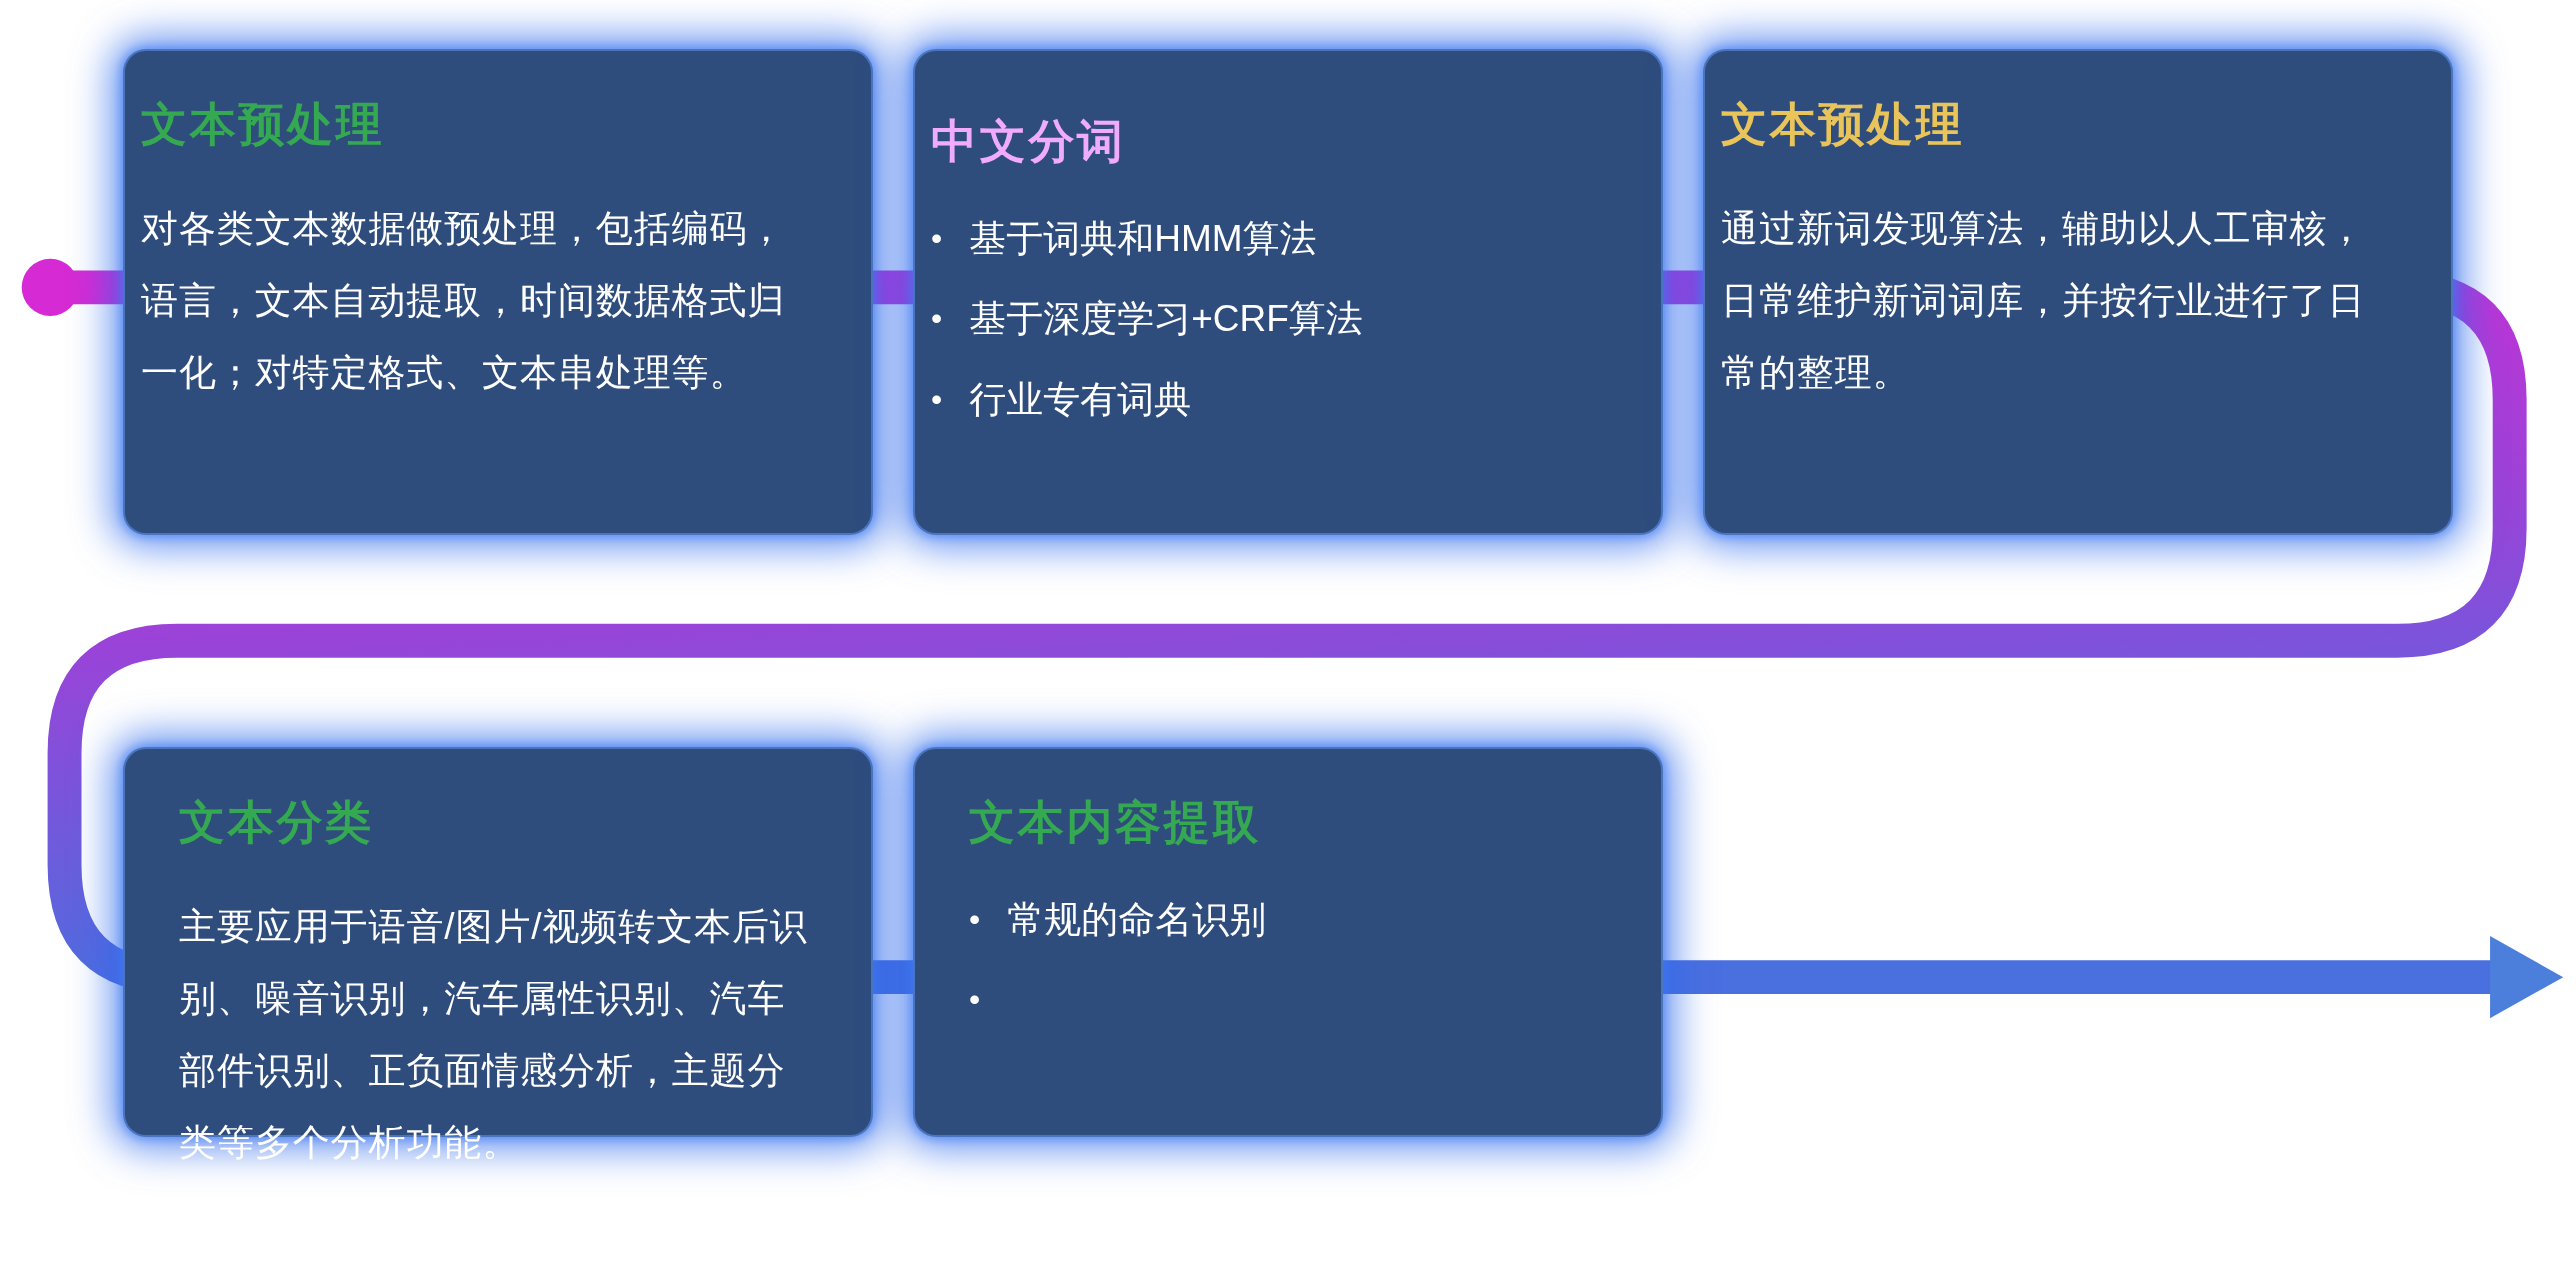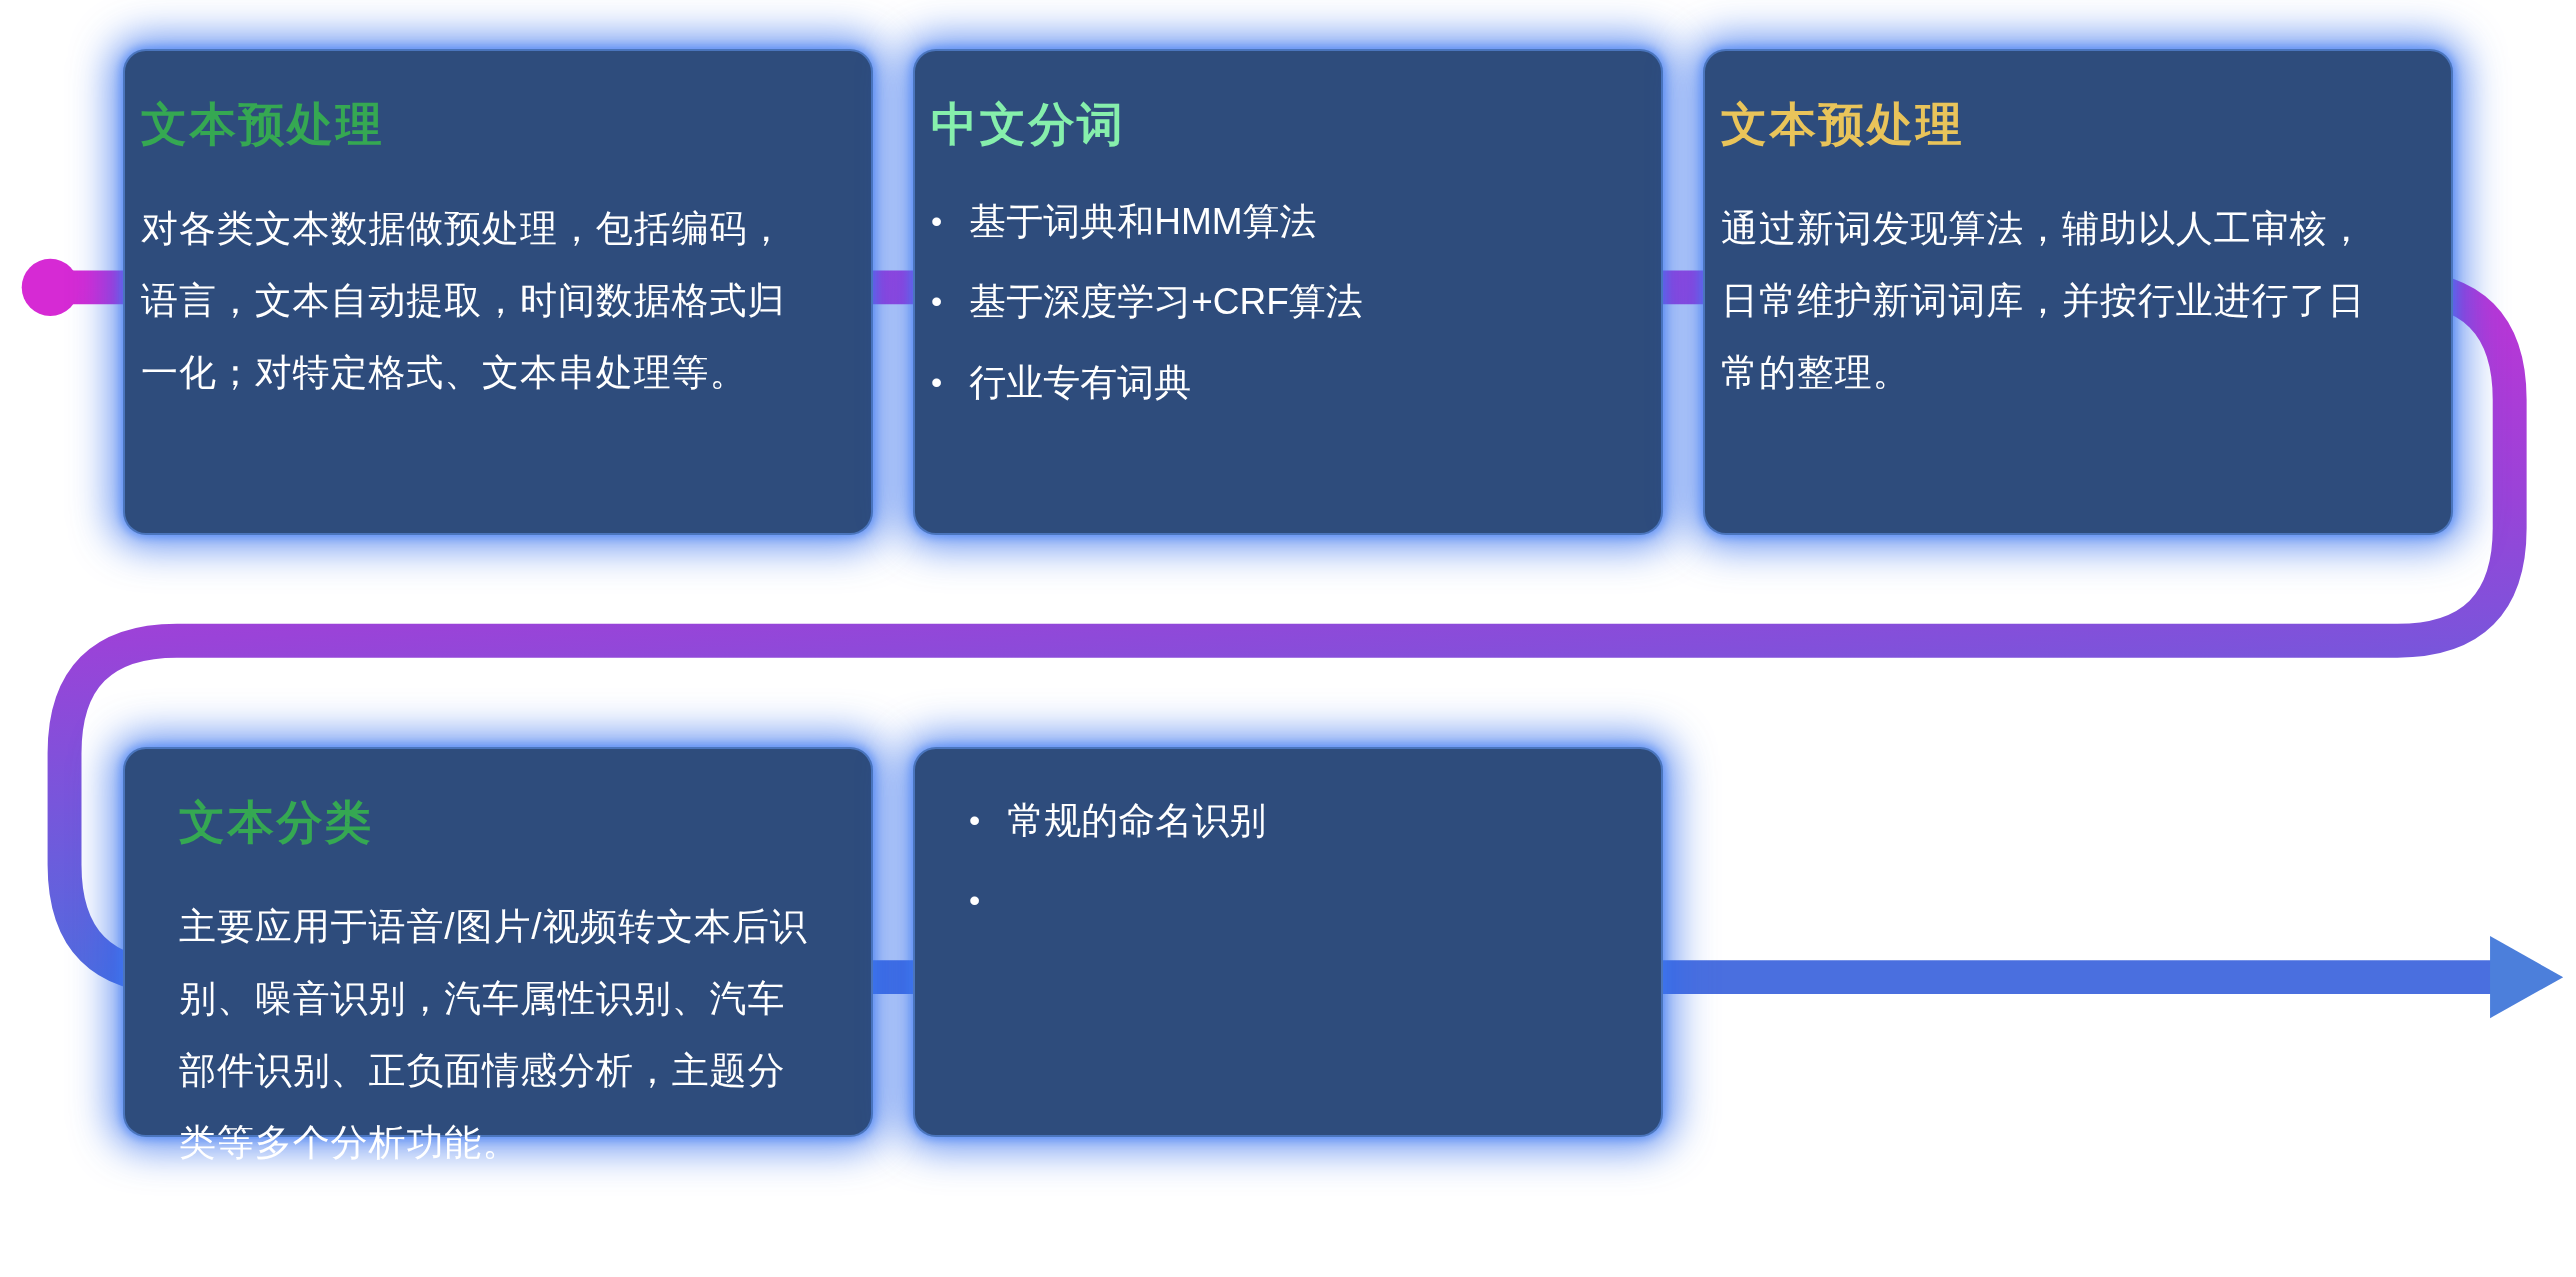--- a/index.html
+++ b/index.html
@@ -68,21 +68,21 @@
     <circle cx="56" cy="322" r="32" fill="#d62ad4"></circle>
     <polygon points="2790,1049 2790,1141 2872,1095" fill="#4c7fdb"></polygon>
   </svg>
 
   <section class="card row1 col1">
     <h2 class="card-title" style="color: rgb(53, 168, 82);">文本预处理</h2>
     <p class="card-body">对各类文本数据做预处理，包括编码，语言，文本自动提取，时间数据格式归一化；对特定格式、文本串处理等。</p>
   </section>
 
   <section class="card row1 col2">
-    <h2 class="card-title" style="color: #86efac;">中文分词</h2>
+    <h2 class="card-title" style="color: #f0abfc; margin-top: 17px;">中文分词</h2>
     <ul class="bullets">
         <li>
           <span class="bdot">•</span>
           <span>基于词典和HMM算法</span>
         </li>
         <li>
           <span class="bdot">•</span>
           <span>基于深度学习+CRF算法</span>
         </li>
         <li>
@@ -96,20 +96,21 @@
     <h2 class="card-title" style="color: rgb(233, 196, 90);">文本预处理</h2>
     <p class="card-body">通过新词发现算法，辅助以人工审核，日常维护新词词库，并按行业进行了日常的整理。</p>
   </section>
 
   <section class="card row2 col1">
     <h2 class="card-title" style="color: rgb(53, 168, 82);">文本分类</h2>
     <p class="card-body">主要应用于语音/图片/视频转文本后识别、噪音识别，汽车属性识别、汽车部件识别、正负面情感分析，主题分类等多个分析功能。</p>
   </section>
 
   <section class="card row2 col2">
+    <h2 class="card-title" style="color: rgb(53, 168, 82);">文本内容提取</h2>
     <ul class="bullets">
         <li>
           <span class="bdot">•</span>
           <span>常规的命名识别</span>
         </li>
         <li>
           <span class="bdot">•</span>
         </li>
       </ul>
   </section>

